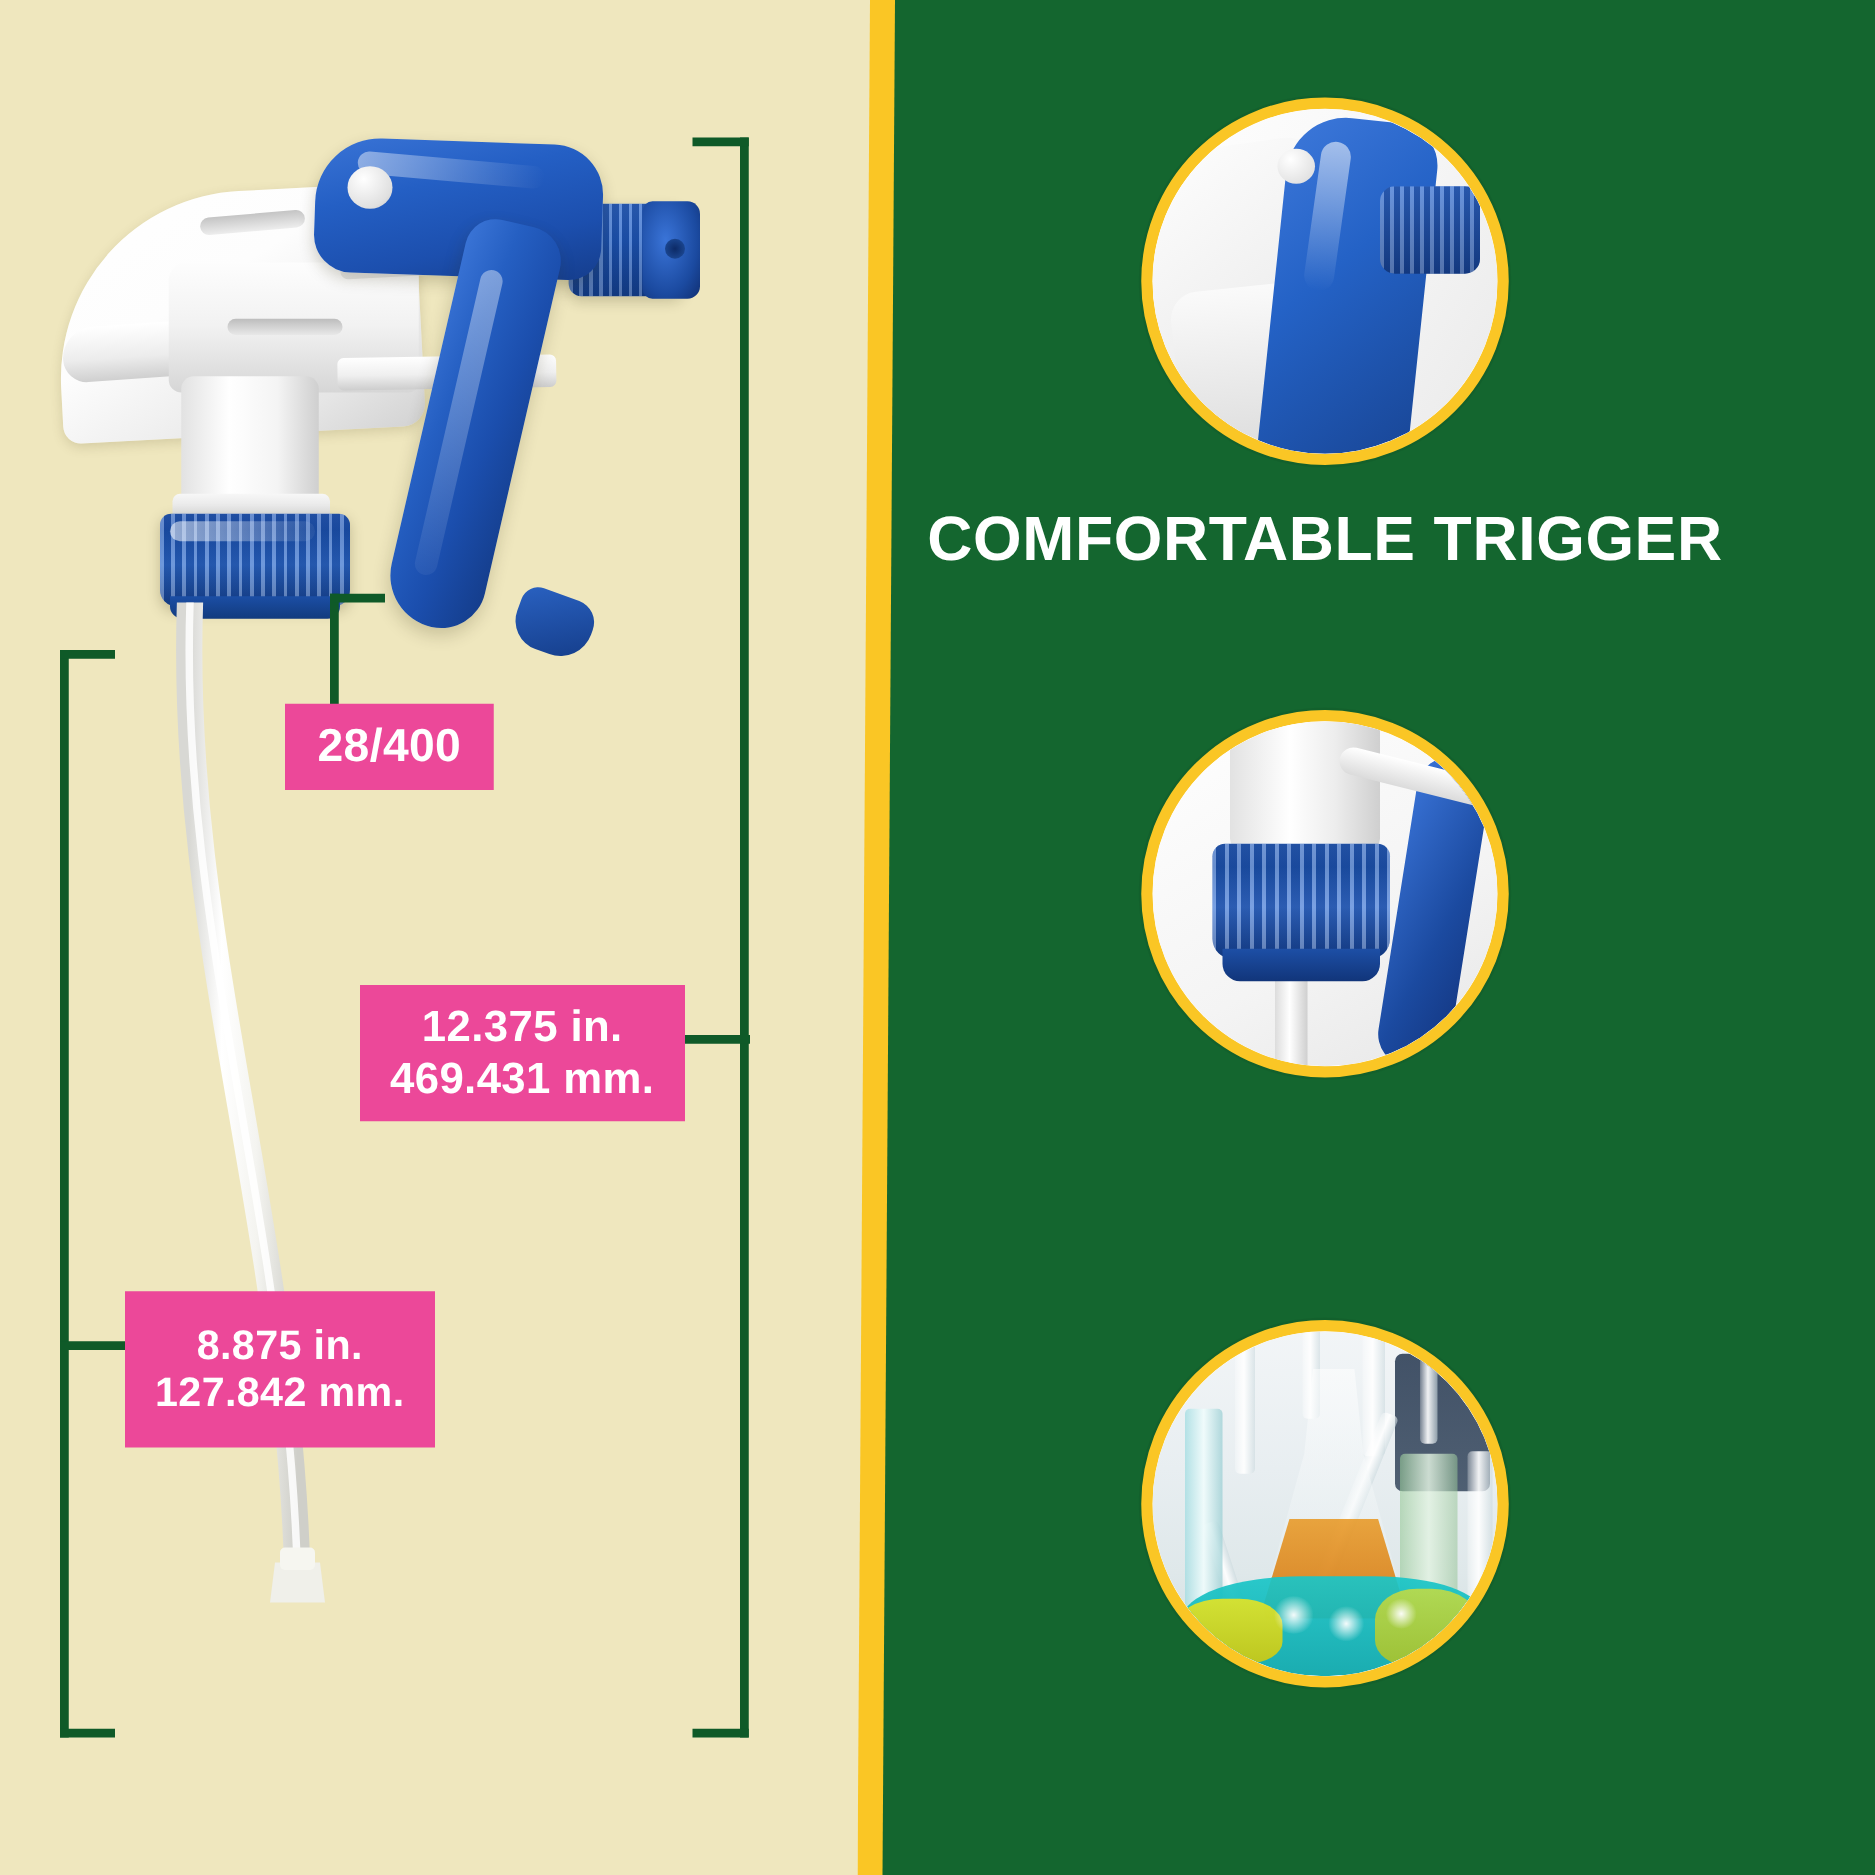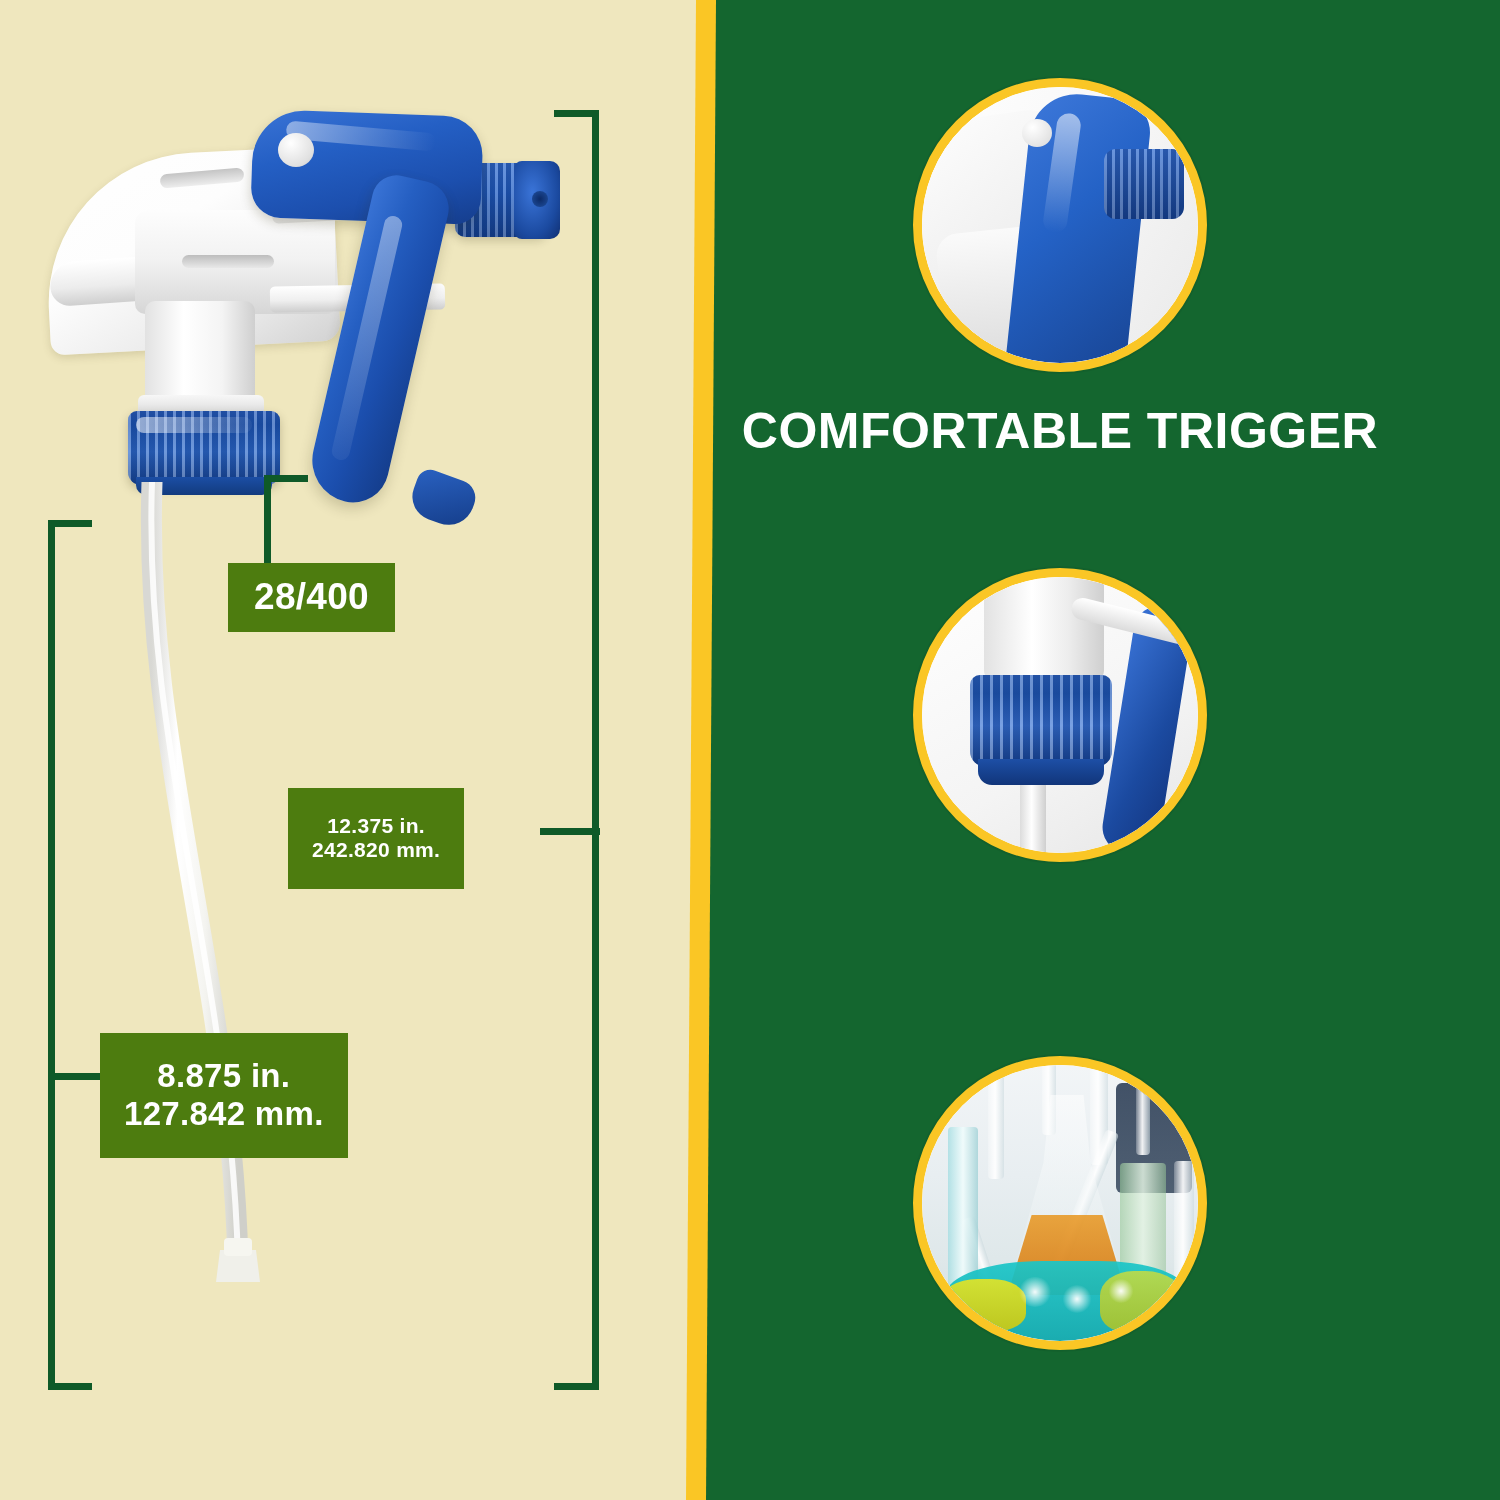--- a/index.html
+++ b/index.html
@@ -192,28 +192,28 @@
   .bracket { position:absolute; z-index:6; }
   .brk-line { position:absolute; background:#0f5a28; }
 
   
   .bracket-right { left:540px; top:110px; width:60px; height:1280px; }
   .bracket-left  { left:40px;  top:520px; width:60px; height:870px; }
 
   
   .label {
     position:absolute; z-index:8;
-    background:#4d7c0f; color:#ffffff;
+    background:#ec4899; color:#ffffff;
     font-weight:bold; letter-spacing:.3px;
     text-align:center; line-height:1.16;
     padding:12px 22px;
   }
 
   .lbl-thread { left:228px; top:563px; font-size:37px; padding:13px 26px; }
-  .lbl-overall{ left:288px; top:788px; font-size:21px; padding:26px 24px; }
+  .lbl-overall{ left:288px; top:788px; font-size:35px; padding:14px 24px; }
   .lbl-tube   { left:100px; top:1033px; font-size:33px; padding:24px 24px; }
 
   .tick { position:absolute; background:#0f5a28; z-index:6; }
 
   
   .features { position:absolute; right:0; top:0; width:880px; height:1500px; z-index:6; }
   .feature { position:absolute; width:880px; text-align:center; }
   .f1 { top:78px; } .f2 { top:568px; } .f3 { top:1056px; }
 
   .circle {
@@ -396,21 +396,21 @@
   <div class="tick" style="left:264px; top:475px; width:44px; height:7px;"></div>
 
   <div class="tick" style="left:540px; top:828px; width:60px; height:7px;"></div>
 
   <div class="tick" style="left:48px; top:1073px; width:58px; height:7px;"></div>
 
   <div class="label lbl-thread">28/400</div>
 
   <div class="label lbl-overall">
     <div>12.375 in.</div>
-    <div>242.820 mm.</div>
+    <div>469.431 mm.</div>
   </div>
 
   <div class="label lbl-tube">
     <div>8.875 in.</div>
     <div>127.842 mm.</div>
   </div>
 
   <div class="divider-stripe"></div>
   <div class="panel-right"></div>
 

